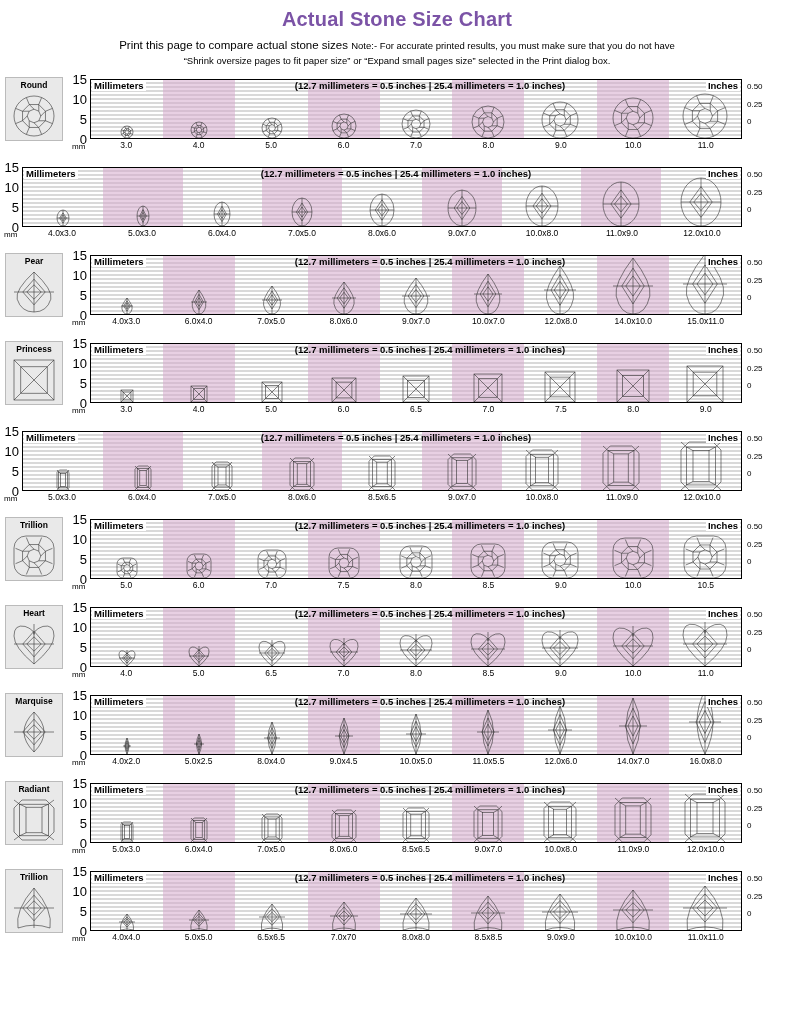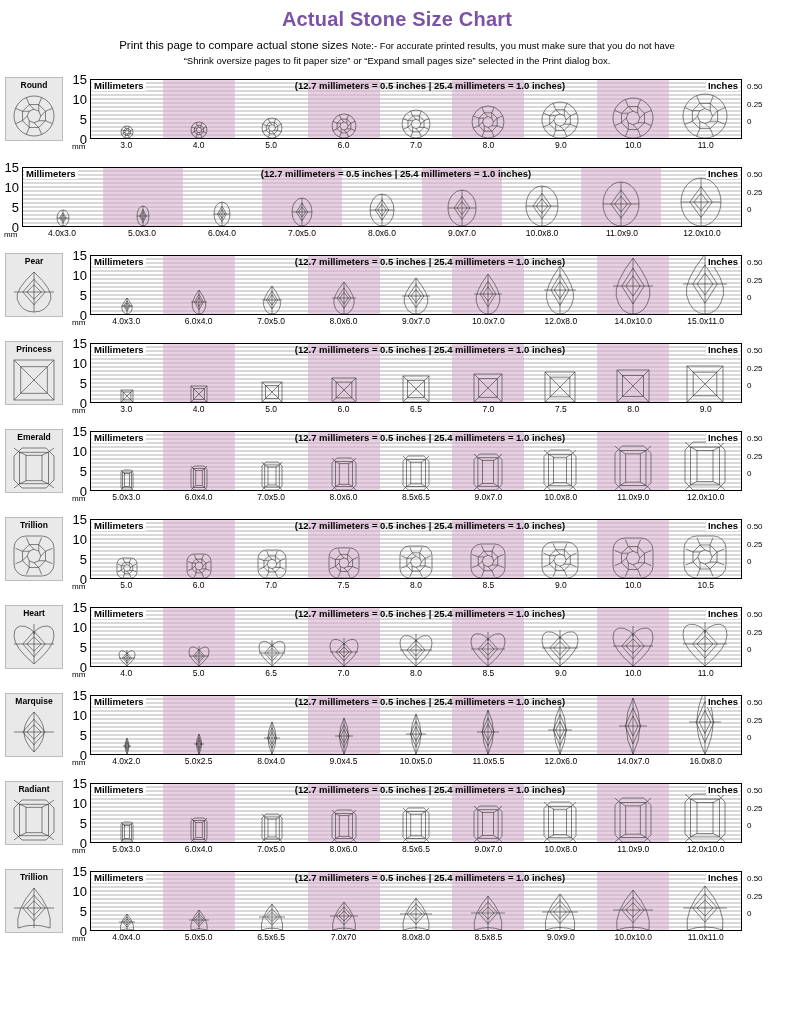--- a/index.html
+++ b/index.html
@@ -994,42 +994,20 @@
             <div>6.0</div>
             <div>6.5</div>
             <div>7.0</div>
             <div>7.5</div>
             <div>8.0</div>
             <div>9.0</div>
           </div>
         </div>
       </div>
       <div class="row">
-        <div class="shape-cell">
-          <div class="shape-box">
-      <div class="shape-name">Emerald</div>
-      <div class="shape-icon">
-              <svg class="gem" width="40" height="40" viewBox="0 0 40 40">
-    <g fill="none" stroke="#333" stroke-width="0.6">
-      <path d="M 8 0 L 32 0 L 40 8 L 40 32 L 32 40 L 8 40 L 0 32 L 0 8 Z"></path>
-      <rect x="5.6000000000000005" y="4.2" width="28.799999999999997" height="31.6"></rect>
-                  <rect x="12" y="7.199999999999999" width="16" height="25.6"></rect>
-                  <line x1="0" y1="0" x2="5.6000000000000005" y2="4.2"></line>
-                  <line x1="40" y1="0" x2="34.4" y2="4.2"></line>
-                  <line x1="0" y1="40" x2="5.6000000000000005" y2="35.8"></line>
-                  <line x1="40" y1="40" x2="34.4" y2="35.8"></line>
-                  <line x1="5.6000000000000005" y1="4.2" x2="12" y2="7.199999999999999"></line>
-                  <line x1="34.4" y1="4.2" x2="28" y2="7.199999999999999"></line>
-                  <line x1="5.6000000000000005" y1="35.8" x2="12" y2="32.800000000000004"></line>
-                  <line x1="34.4" y1="35.8" x2="28" y2="32.800000000000004"></line>
-    </g>
-              </svg>
-            </div>
-    </div>
-        </div>
         <div class="chart">
           <div class="ylab">
             <span style="top:0%">15</span>
             <span style="top:33.333333333333336%">10</span>
             <span style="top:66.66666666666667%">5</span>
             <span style="top:100%">0</span>
           </div>
           <div class="yright">
             <span style="top:15.333333333333343%">0.50</span>
             <span style="top:57.666666666666664%">0.25</span>

